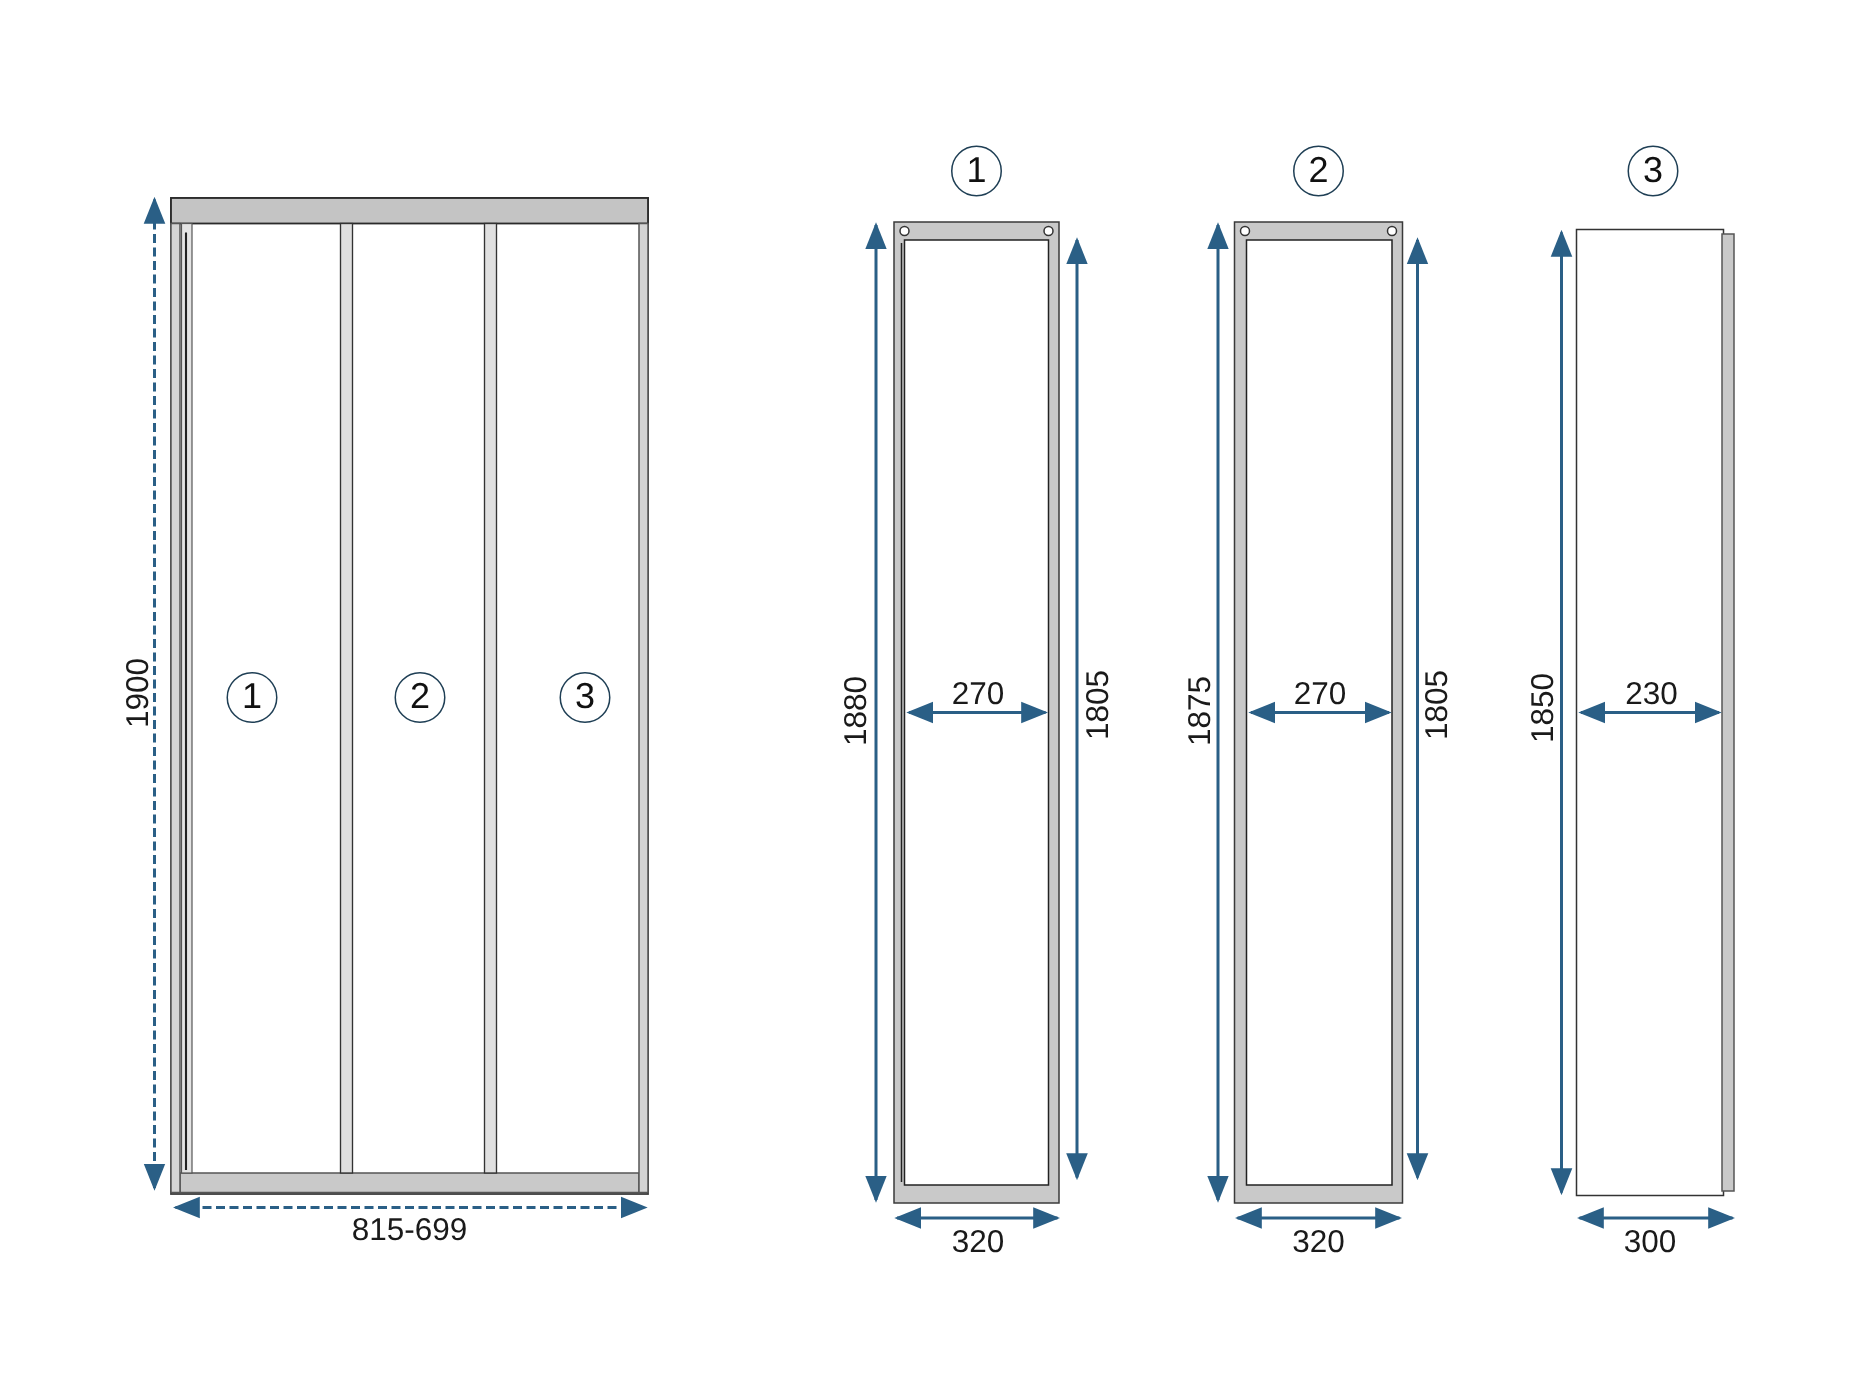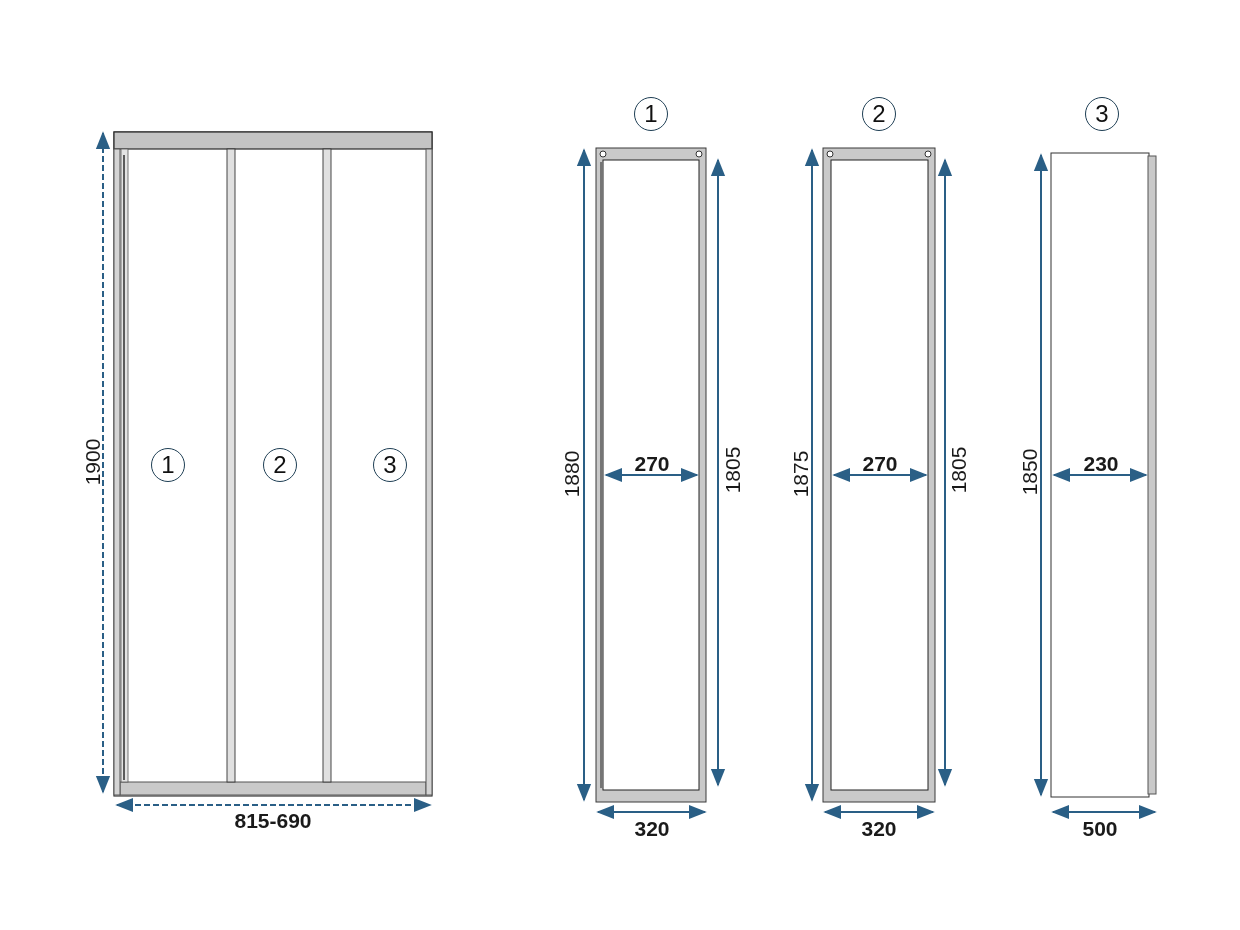--- a/index.html
+++ b/index.html
@@ -1,19 +1,19 @@
 <!DOCTYPE html>
 <html><head>
 <meta charset="utf-8">
 <style>
   html, body { margin:0; padding:0; background:#ffffff; }
   body { width:1240px; height:930px; position:relative; overflow:hidden; font-family:"Liberation Sans", sans-serif; }
   #canvas { position:absolute; left:0; top:0; width:1240px; height:930px; }
   .lbl { position:absolute; font-size:21px; color:#1a1a1a; white-space:nowrap; line-height:1; }
-  .lbl.h { transform:translate(-50%,-50%);font-weight:bold; }
+  .lbl.h { transform:translate(-50%,-50%); }
   .lbl.v { transform:translate(-50%,-50%) rotate(-90deg); }
   .circ { position:absolute; width:34px; height:34px; border:1.6px solid #1f3f55; border-radius:50%; box-sizing:border-box;
           display:flex; align-items:center; justify-content:center; font-size:24px; color:#111; transform:translate(-50%,-50%); }
 </style>
 </head>
 <body>
 
 <svg id="canvas" viewBox="0 0 1240 930" xmlns="http://www.w3.org/2000/svg">
   <defs>
     <marker id="ah" viewBox="0 0 10 10" refX="9" refY="5" markerWidth="9" markerHeight="9" orient="auto-start-reverse">
@@ -61,33 +61,33 @@
   <g>
     <rect x="1051" y="153" width="98" height="644" fill="#fff" stroke="#333" stroke-width="1"></rect>
     <rect x="1148" y="156" width="8" height="638" fill="#c9c9c9" stroke="#555" stroke-width="1"></rect>
     <line x1="1041" y1="795" x2="1041" y2="155" stroke="#2a5f86" stroke-width="2" marker-start="url(#ah)" marker-end="url(#ah)"></line>
     <line x1="1054" y1="475" x2="1146" y2="475" stroke="#2a5f86" stroke-width="2" marker-start="url(#ah)" marker-end="url(#ah)"></line>
     <line x1="1053" y1="812" x2="1155" y2="812" stroke="#2a5f86" stroke-width="2" marker-start="url(#ah)" marker-end="url(#ah)"></line>
   </g>
 </svg>
 
 <span class="lbl v" style="left:92px;top:462px">1900</span>
-<span class="lbl h" style="left:273px;top:820px">815-690</span>
+<span class="lbl h" style="left:273px;top:820px">815-699</span>
 <span class="circ" style="left:168px;top:465px">1</span>
 <span class="circ" style="left:280px;top:465px">2</span>
 <span class="circ" style="left:390px;top:465px">3</span>
 
 <span class="circ" style="left:651px;top:114px">1</span>
 <span class="lbl v" style="left:571px;top:474px">1880</span>
 <span class="lbl v" style="left:732px;top:470px">1805</span>
 <span class="lbl h" style="left:652px;top:463px">270</span>
 <span class="lbl h" style="left:652px;top:828px">320</span>
 
 <span class="circ" style="left:879px;top:114px">2</span>
 <span class="lbl v" style="left:800px;top:474px">1875</span>
 <span class="lbl v" style="left:958px;top:470px">1805</span>
 <span class="lbl h" style="left:880px;top:463px">270</span>
 <span class="lbl h" style="left:879px;top:828px">320</span>
 
 <span class="circ" style="left:1102px;top:114px">3</span>
 <span class="lbl v" style="left:1029px;top:472px">1850</span>
 <span class="lbl h" style="left:1101px;top:463px">230</span>
-<span class="lbl h" style="left:1100px;top:828px">500</span>
+<span class="lbl h" style="left:1100px;top:828px">300</span>
 
 </body></html>

